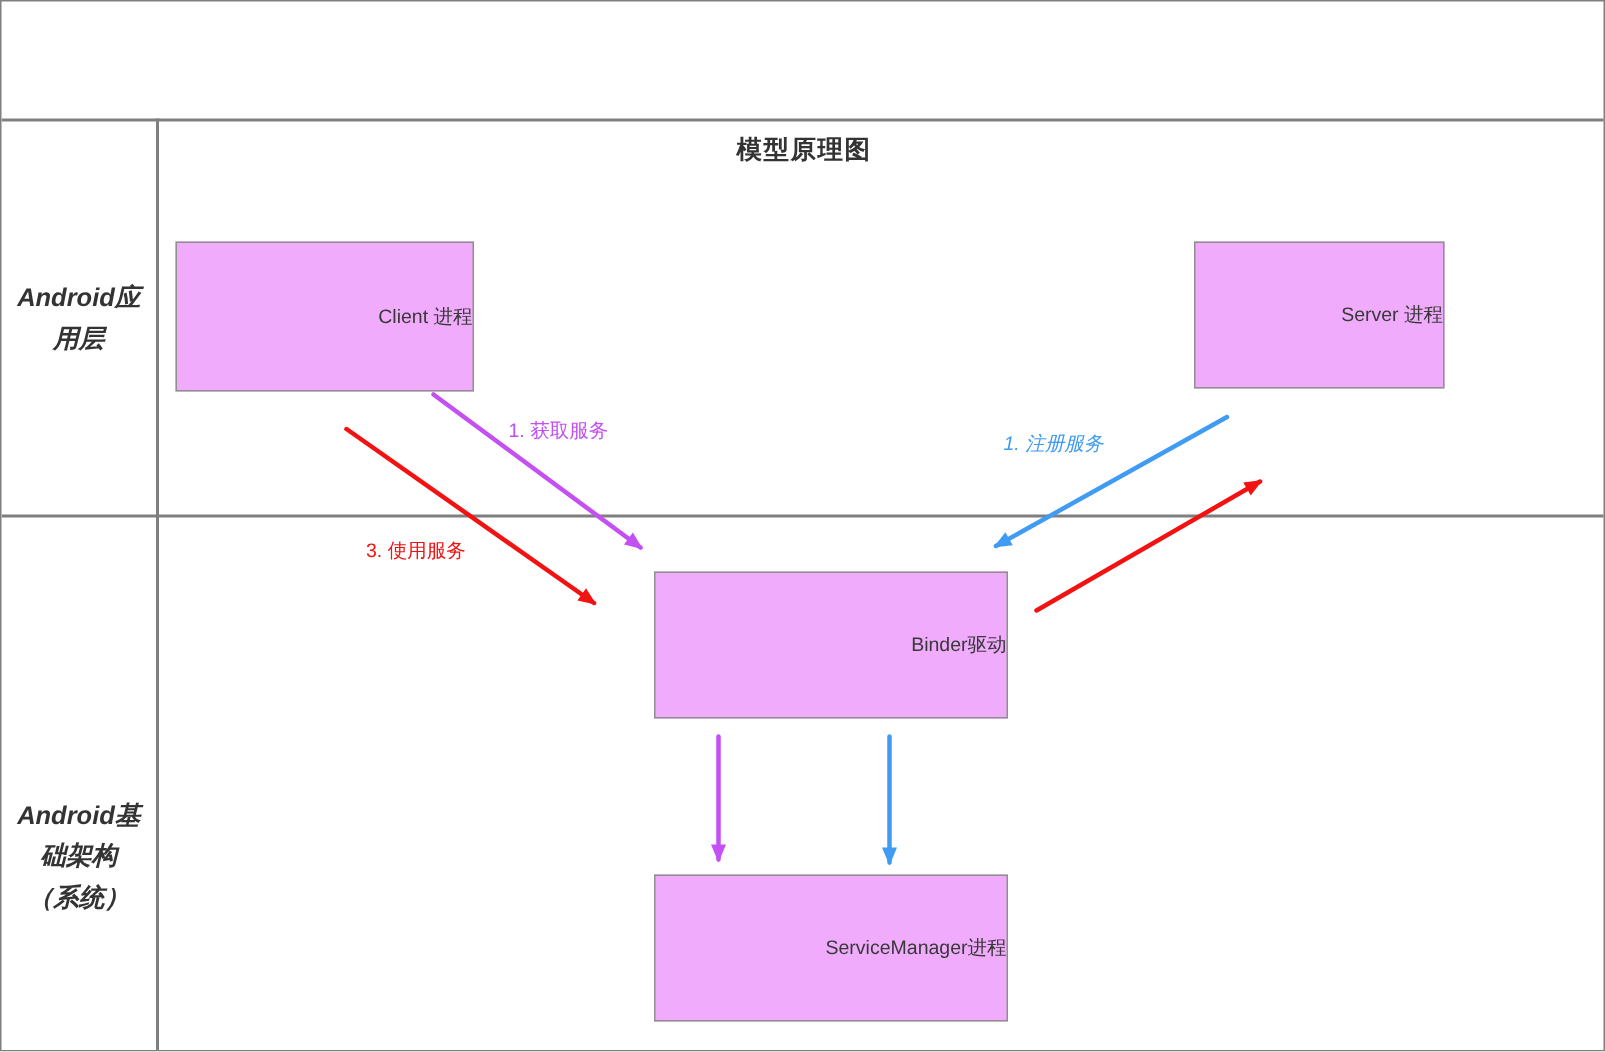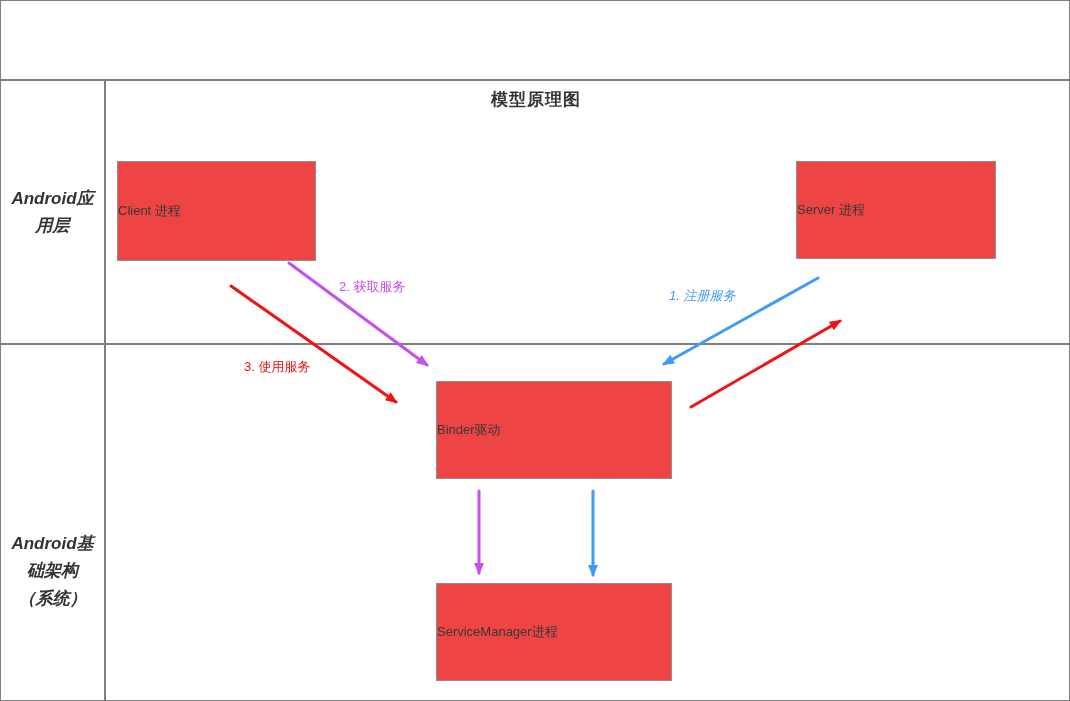--- a/index.html
+++ b/index.html
@@ -3,21 +3,21 @@
 <meta charset="utf-8">
 <style>
   html,body{margin:0;padding:0;background:#ffffff;font-family:"Liberation Sans","DejaVu Sans",sans-serif;}
   .canvas{position:relative;width:1070px;height:701px;background:#ffffff;box-sizing:border-box;border:1px solid #7f7f7f;overflow:hidden;}
   .hline{position:absolute;left:0;width:1070px;height:2px;background:#7f7f7f;}
   .vline{position:absolute;width:2px;background:#7f7f7f;}
   .title-bar{position:absolute;left:0;top:0;width:1070px;height:78px;display:flex;align-items:flex-end;justify-content:center;margin-top:32px;}
   .title-text{font-size:17px;font-weight:bold;color:#333333;letter-spacing:1px;}
   .side-cell{position:absolute;left:0;width:103px;display:flex;align-items:center;justify-content:center;}
   .side-label{font-size:17px;font-weight:bold;font-style:italic;color:#333333;text-align:center;line-height:1.6;white-space:pre-line;}
-  .node{position:absolute;box-sizing:border-box;border:1px solid #8f8f8f;background:#ef4444;display:flex;align-items:center;justify-content:flex-start;}
+  .node{position:absolute;box-sizing:border-box;border:1px solid #8f8f8f;background:#f0abfc;display:flex;align-items:center;justify-content:flex-end;}
   .node-label{font-size:13px;color:#383838;text-align:center;}
   .arrow-label{position:absolute;font-size:13px;white-space:nowrap;}
   svg.arrows{position:absolute;left:0;top:0;pointer-events:none;}
 </style>
 </head>
 <body>
 
 <div class="canvas">
 
   <div class="title-bar">
@@ -34,21 +34,21 @@
   </div>
   <div class="side-cell" style="top:344px;height:356px;margin-top:48px;">
     <span class="side-label">Android基
 础架构
 （系统）</span>
   </div>
 
   <div class="node" style="left:116px;top:160px;width:199px;height:100px;">
     <span class="node-label">Client 进程</span>
   </div>
-  <div class="node" style="left:795px;top:160px;width:200px;height:98px;">
+  <div class="node" style="left:795px;top:160px;width:167px;height:98px;">
     <span class="node-label">Server 进程</span>
   </div>
   <div class="node" style="left:435px;top:380px;width:236px;height:98px;">
     <span class="node-label">Binder驱动</span>
   </div>
   <div class="node" style="left:435px;top:582px;width:236px;height:98px;">
     <span class="node-label">ServiceManager进程</span>
   </div>
 
   <svg class="arrows" width="1070" height="701" viewBox="0 0 1070 701">
@@ -64,17 +64,17 @@
       </marker>
     </defs>
     <line x1="288" y1="262" x2="426" y2="364" stroke-width="3" stroke-linecap="round" marker-end="url(#head-purple)" stroke="#c44ff2"></line>
     <line x1="230" y1="285" x2="395" y2="401" stroke-width="3" stroke-linecap="round" marker-end="url(#head-red)" stroke="#f21212"></line>
     <line x1="817" y1="277" x2="663" y2="363" stroke-width="3" stroke-linecap="round" marker-end="url(#head-blue)" stroke="#3f9bf4"></line>
     <line x1="690" y1="406" x2="839" y2="320" stroke-width="3" stroke-linecap="round" marker-end="url(#head-red)" stroke="#f21212"></line>
     <line x1="478" y1="490" x2="478" y2="572" stroke-width="3" stroke-linecap="round" marker-end="url(#head-purple)" stroke="#c44ff2"></line>
     <line x1="592" y1="490" x2="592" y2="574" stroke-width="3" stroke-linecap="round" marker-end="url(#head-blue)" stroke="#3f9bf4"></line>
   </svg>
 
-  <span class="arrow-label" style="left: 338px; top: 277px; color: rgb(196, 79, 242);">2. 获取服务</span>
+  <span class="arrow-label" style="left: 338px; top: 277px; color: rgb(196, 79, 242);">1. 获取服务</span>
   <span class="arrow-label" style="left: 668px; top: 286px; color: rgb(63, 155, 244); font-style: italic;">1. 注册服务</span>
   <span class="arrow-label" style="left: 243px; top: 357px; color: rgb(242, 18, 18);">3. 使用服务</span>
 
 </div>
 
 </body></html>

